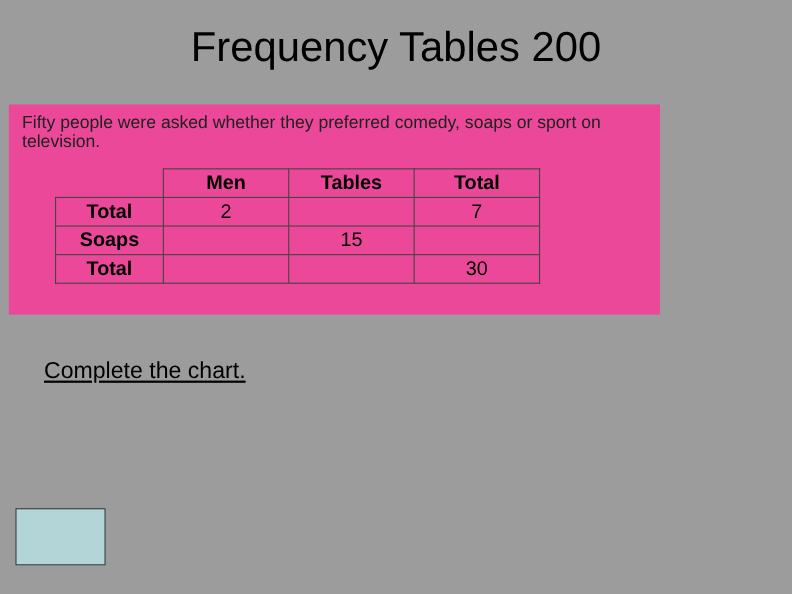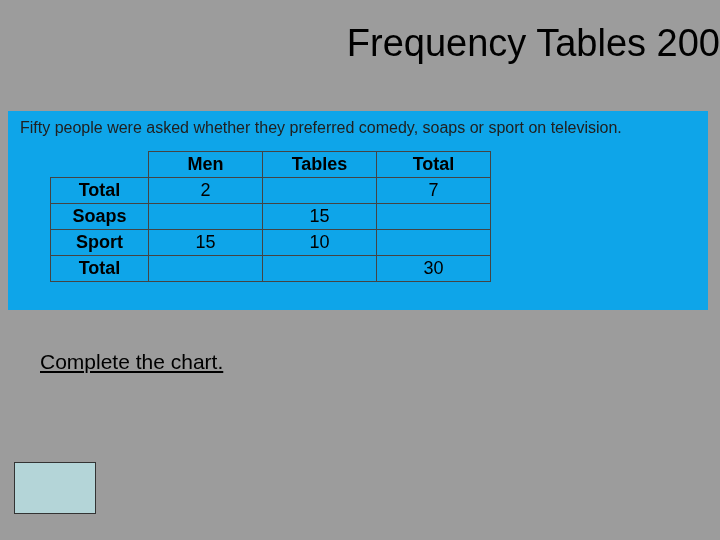--- a/index.html
+++ b/index.html
@@ -6,32 +6,31 @@
     body {
       width: 720px;
       height: 540px;
       background: #9c9c9c;
       font-family: Arial, sans-serif;
       overflow: hidden;
     }
     .title {
       font-size: 38px;
       color: #000;
-      text-align: right;
+      text-align: center;
       padding-top: 22px;
       padding-bottom: 30px;
       font-family: Arial, sans-serif;
       border-radius: 27px;
     }
     .white-box {
-      background: #0ea5e9;
-      width: 700px;
+      background: #ec4899;
+      width: 592px;
       margin-left: 8px;
       padding: 8px 8px 28px 8px;
-      margin-top: 16px;
     }
     .question {
       color: #202020;
       font-size: 16px;
       font-family: Verdana, Arial, sans-serif;
       padding-left: 4px;
       padding-bottom: 10px;
     }
     .tbl {
       border-collapse: collapse;
@@ -103,26 +102,20 @@
       <td class="cell"></td>
       <td class="cell">7</td>
     </tr>
     <tr>
       <th class="rowh">Soaps</th>
       <td class="cell"></td>
       <td class="cell">15</td>
       <td class="cell"></td>
     </tr>
     <tr>
-      <th class="rowh">Sport</th>
-      <td class="cell">15</td>
-      <td class="cell">10</td>
-      <td class="cell"></td>
-    </tr>
-    <tr>
       <th class="rowh">Total</th>
       <td class="cell"></td>
       <td class="cell"></td>
       <td class="cell">30</td>
     </tr>
   </tbody>
     </table>
 </div>
 
 <div class="instruction">Complete the chart.</div>

